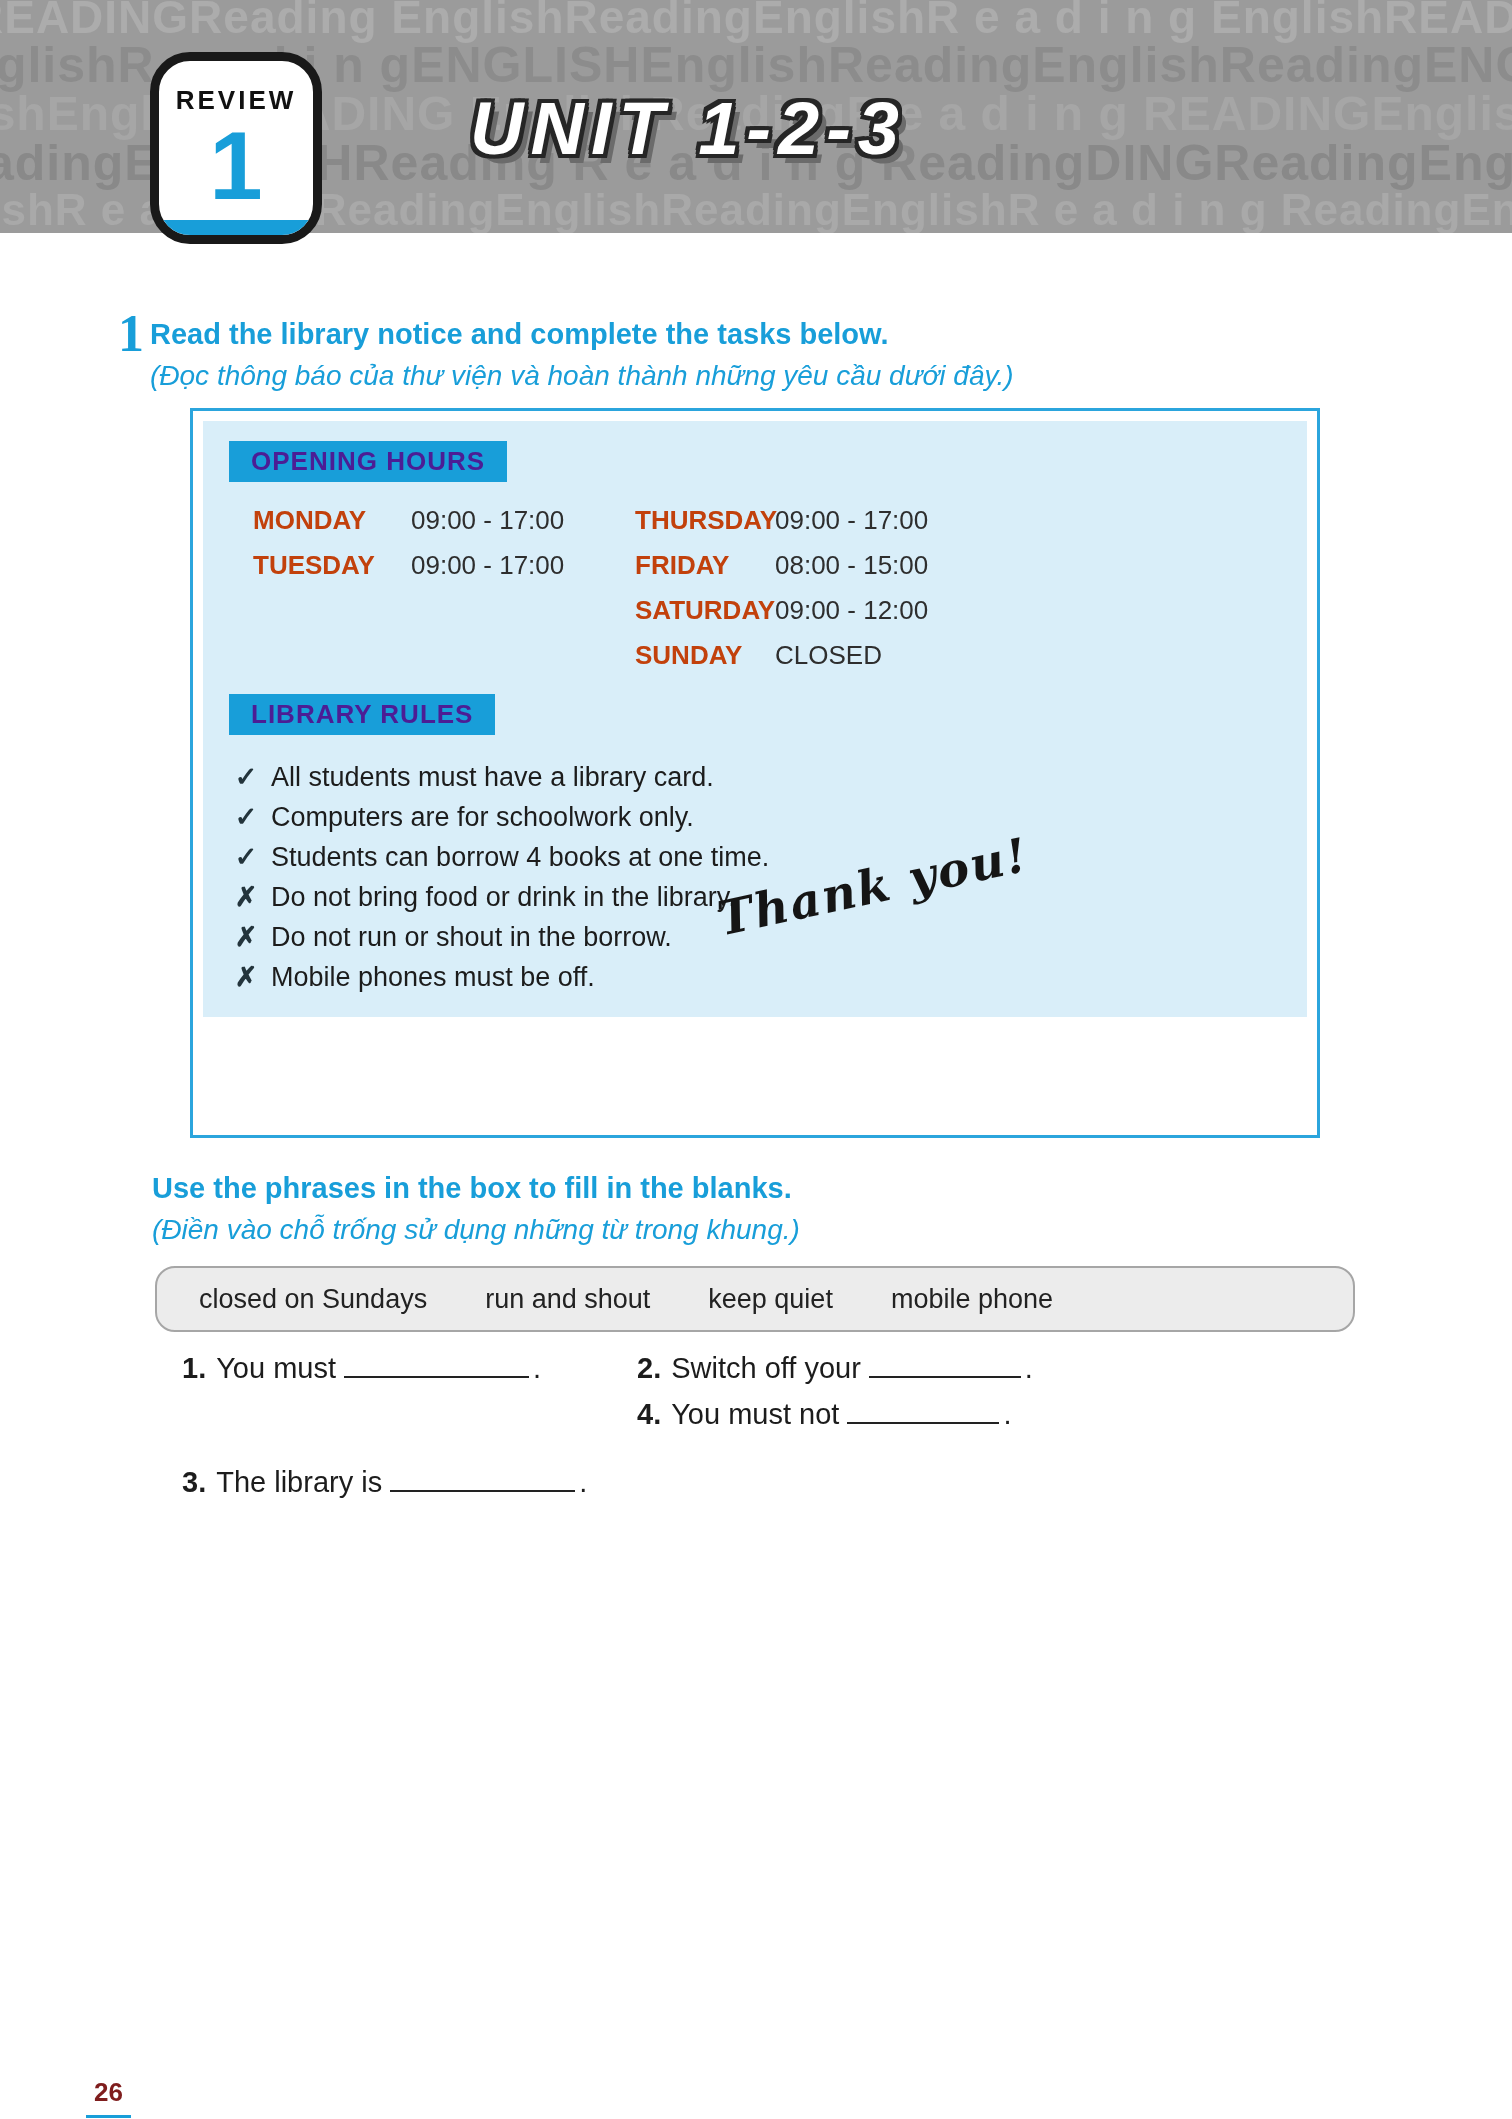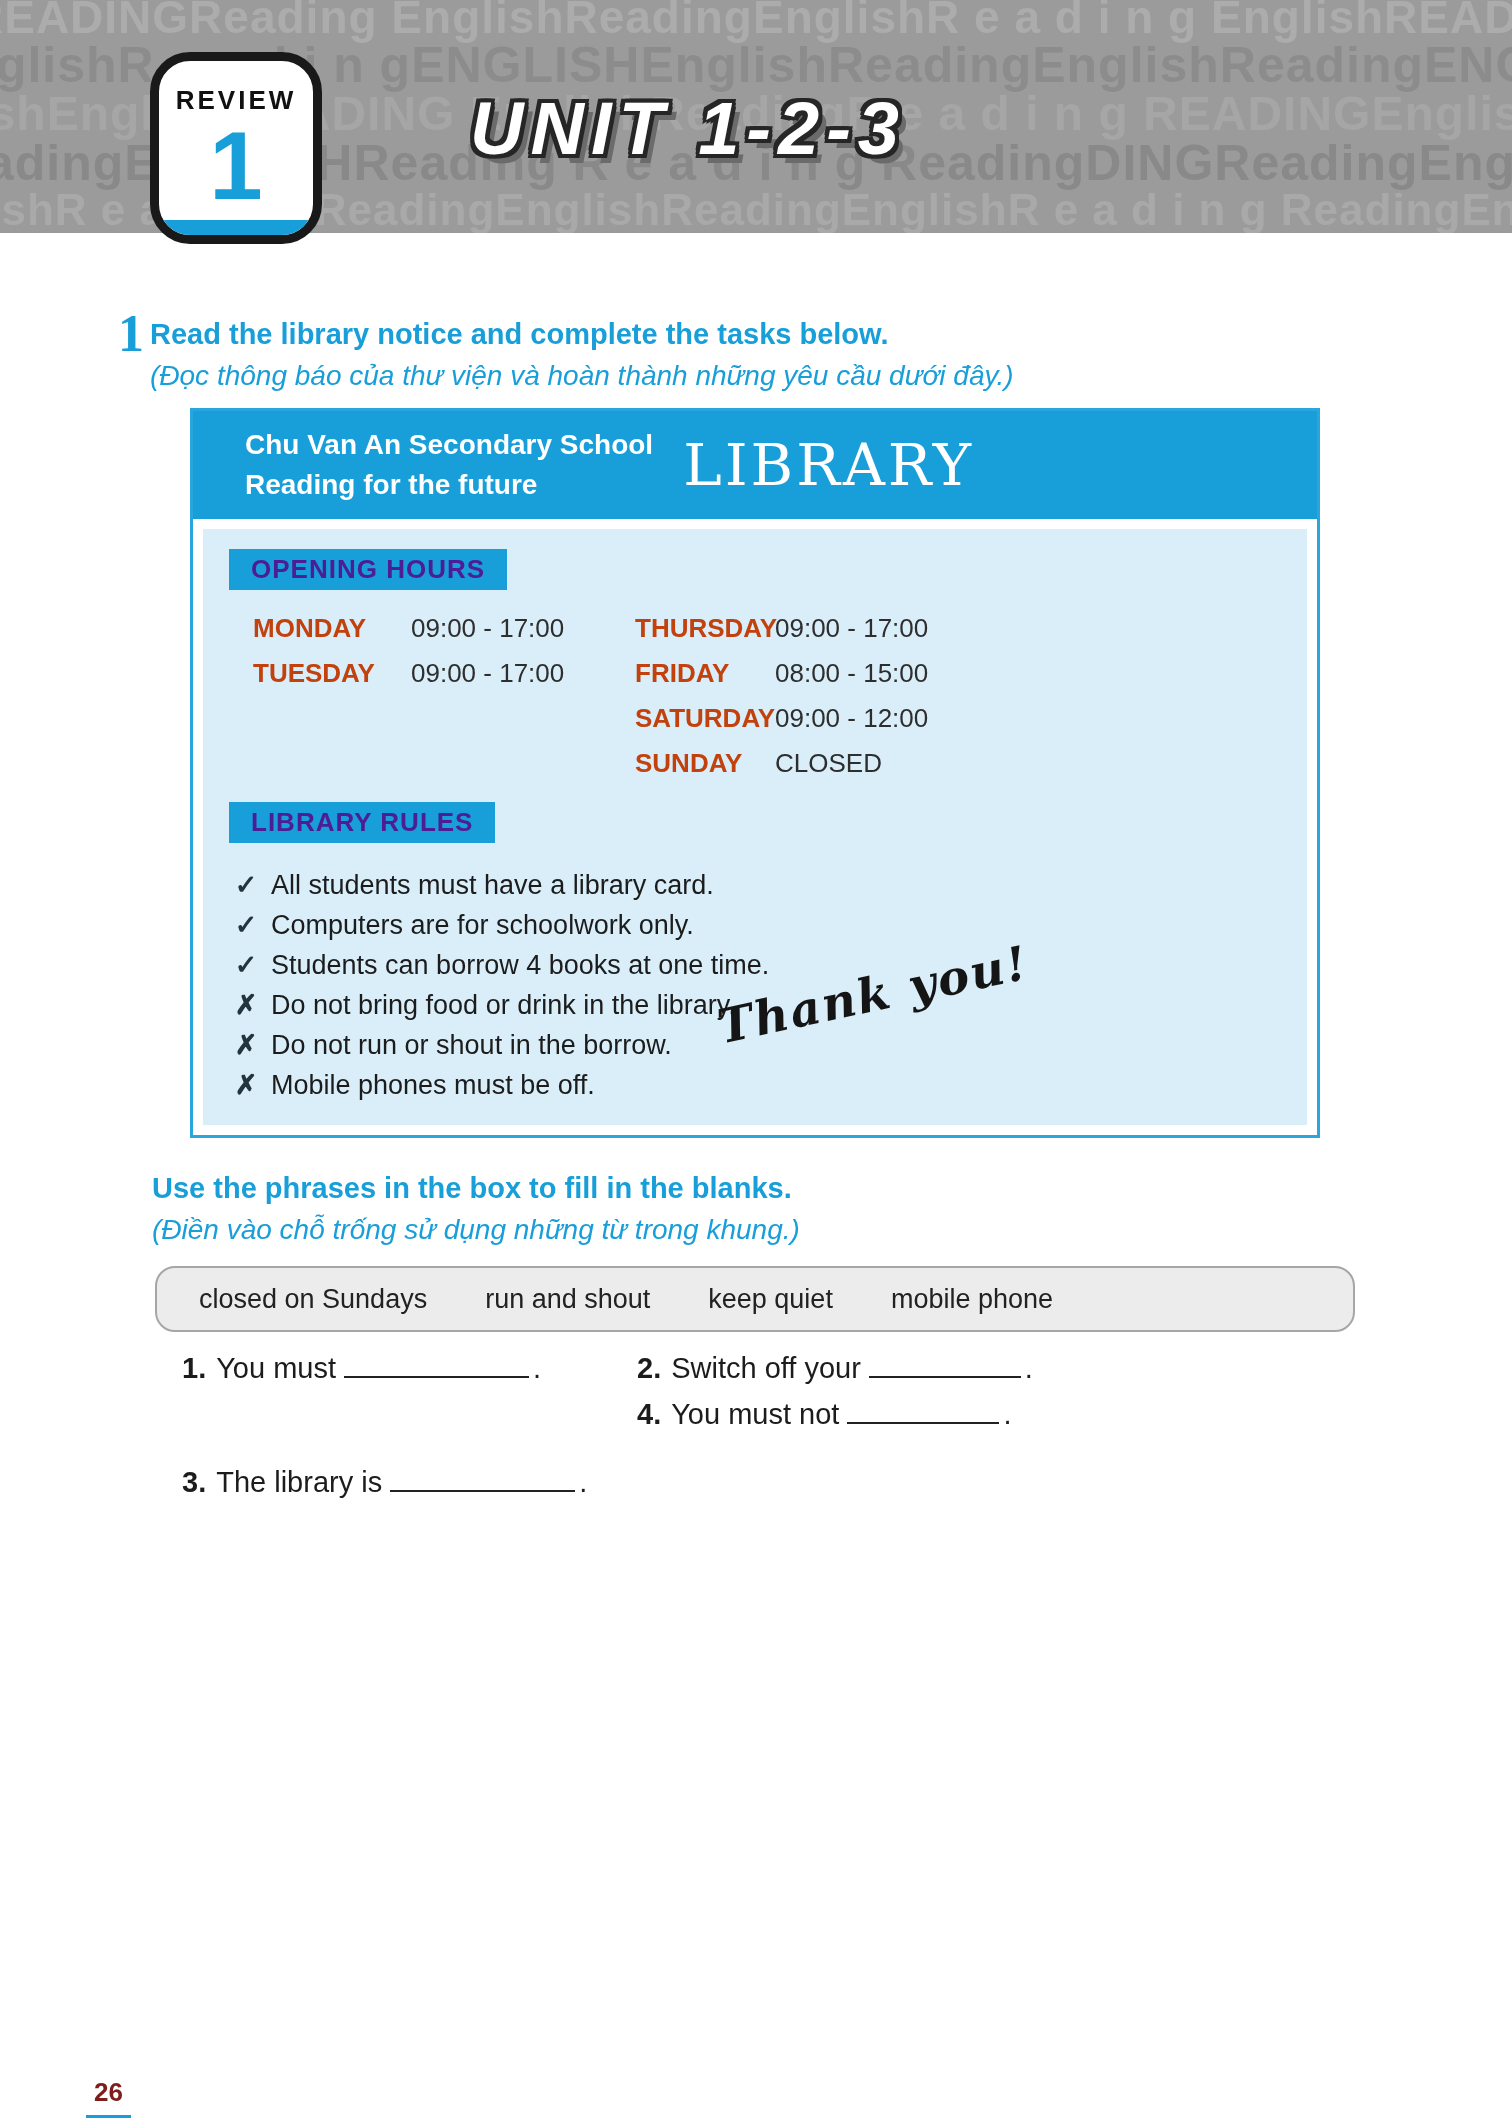--- a/index.html
+++ b/index.html
@@ -151,27 +151,20 @@
   <div class="num">1</div>
 </div>
 
 <div class="unit-title">UNIT 1-2-3</div>
 
 <span class="ex1-num">1</span>
 <div class="ex-title ex1-title">Read the library notice and complete the tasks below.</div>
 <div class="ex-sub ex1-sub">(Đọc thông báo của thư viện và hoàn thành những yêu cầu dưới đây.)</div>
 
 <div class="notice">
-  <div class="notice-header">
-    <div class="school">
-      <div>Chu Van An Secondary School</div>
-      <div>Reading for the future</div>
-    </div>
-    <div class="library-title">LIBRARY</div>
-  </div>
 
   <div class="notice-body">
     <div class="chip chip-hours">OPENING HOURS</div>
 
     <div class="schedule">
       <div class="sched-col">
         <div class="srow">
           <span class="day">MONDAY</span>
           <span class="hrs">09:00 - 17:00</span>
         </div>

